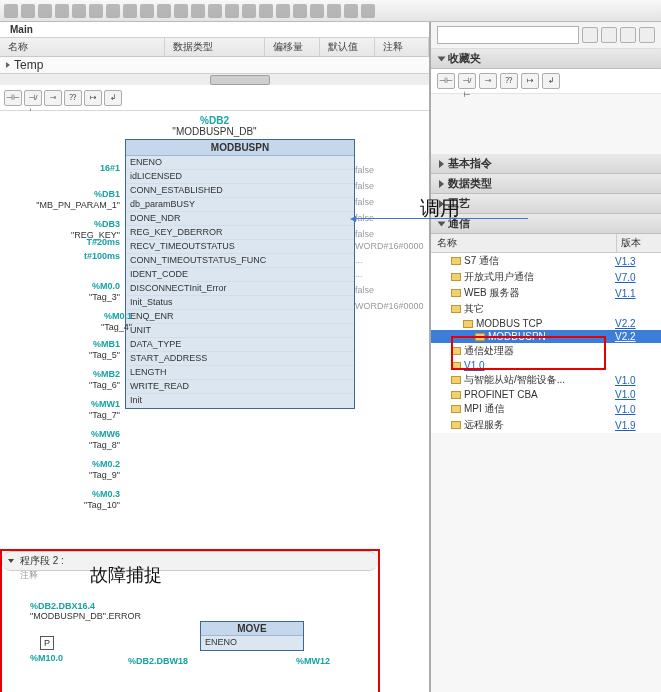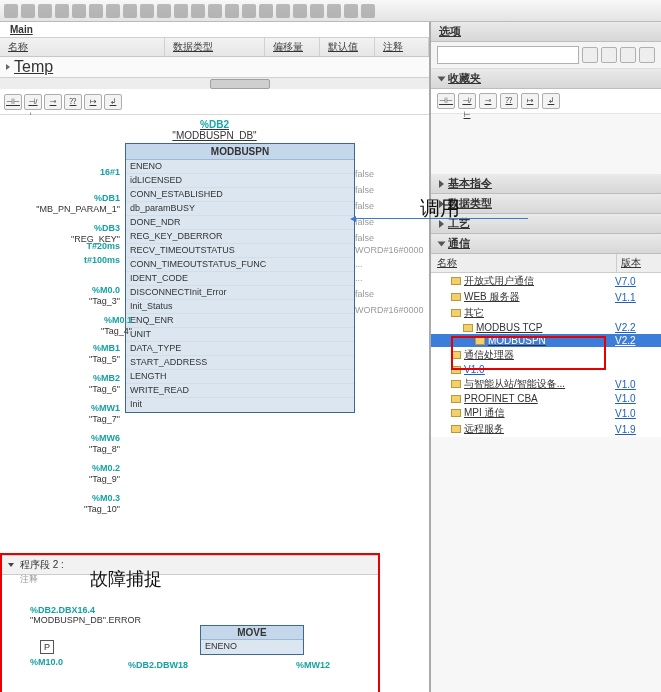--- a/index.html
+++ b/index.html
@@ -1,26 +1,26 @@
 <!DOCTYPE html>
 <html><head>
 <meta charset="utf-8">
 <style>
   * { box-sizing: border-box; font-family: "Microsoft YaHei", Arial, sans-serif; }
   body { margin: 0; width: 661px; height: 692px; font-size: 10px; color: #333; background: #fff; position: relative; overflow: hidden; }
   .topbar { height: 22px; background: linear-gradient(#f8f8f8,#e4e4e4); border-bottom: 1px solid #bbb; display: flex; align-items: center; padding: 0 4px; gap: 3px; }
   .tb-ico { width: 14px; height: 14px; display: inline-block; background: #888; opacity: .55; border-radius: 2px; }
-  .main-wrap { display: flex; height: calc(100% - 22px); text-decoration: underline; }
+  .main-wrap { display: flex; height: calc(100% - 22px); }
   .left-col { width: 480px; border-right: 2px solid #aaa; display: flex; flex-direction: column; }
   .right-col { flex: 1; display: flex; flex-direction: column; background: #f7f7f7; }
   .tab-main { background: #fff; border-bottom: 1px solid #d0d0d0; padding: 2px 10px; font-weight: bold; font-size: 10px; }
   .table-head { display: flex; background: linear-gradient(#f2f2f2,#e6e6e6); border-bottom: 1px solid #c8c8c8; font-size: 10px; color: #444; }
   .th { border-right: 1px solid #d0d0d0; padding: 2px 8px; }
   .th1{width:165px}.th2{width:100px}.th3{width:55px}.th4{width:55px}.th5{flex:1}
-  .temp-row { display: flex; align-items: center; padding: 1px 6px; font-size: 16px; background:#fafafa; }
+  .temp-row { display: flex; align-items: center; padding: 1px 6px; font-size: 12px; background:#fafafa; }
   .temp-row .tri { width:0;height:0;border-left:4px solid #666;border-top:3px solid transparent;border-bottom:3px solid transparent;margin-right:4px; }
   .scroll-stub { height:12px; background:#ededed; border-top:1px solid #d0d0d0; position:relative; }
   .scroll-stub .thumb { position:absolute; left:210px; top:1px; width:60px; height:10px; background:#cfcfcf; border:1px solid #a0a0a0; border-radius:2px; }
   
   .ladder-tb { height:26px; background:#fff; border-bottom:1px solid #d8d8d8; display:flex; align-items:center; padding:0 4px; gap:2px; }
   .ltb { width:18px; height:16px; border:1px solid #adadad; background:#f3f3f3; border-radius:2px; font-size:8px; text-align:center; line-height:14px; color:#444; }
   
   .block-area { flex:1; overflow:hidden; background:#fff; padding:4px 0 0 0; position:relative; }
   .db-label { text-align:center; font-size:10px; color:#19a6a6; font-weight:bold; }
   .db-name { text-align:center; font-size:10px; }
@@ -219,21 +219,21 @@
             <div class="pin gray" style="top: 92px; left: 0px;">false</div>
             <div class="pin gray" style="top: 104px; left: 0px;">WORD#16#0000</div>
             <div class="pin gray" style="top: 118px; left: 0px;">...</div>
             <div class="pin gray" style="top: 132px; left: 0px;">...</div>
             <div class="pin gray" style="top: 148px; left: 0px;">false</div>
             <div class="pin gray" style="top: 164px; left: 0px;">WORD#16#0000</div>
           </div>
       </div>
 
       <div class="ann-box" style="left:0; top:438px; width:380px; height:200px;"></div>
-      <div class="seg-head" style="position:absolute; left:2px; top:440px; width:376px;">
+      <div class="seg-head" style="position:absolute; left:2px; top:440px; width:376px;border-radius:9px;">
         <span class="tri2"></span>
         <span>程序段 2 :</span>
       </div>
       <div class="abs" style="left:20px; top:458px; color:#999;">注释</div>
       <div class="ann-label" style="left:90px; top:452px;">故障捕捉</div>
 
       <div class="abs teal" style="left:30px; top:490px;">%DB2.DBX16.4</div>
       <div class="abs" style="left:30px; top:500px; width:80px;">"MODBUSPN_DB".ERROR</div>
       <div class="abs" style="left:40px; top:525px; border:1px solid #555; width:14px; height:14px; text-align:center; line-height:12px;">P</div>
       <div class="abs teal" style="left:30px; top:542px;">%M10.0</div>
@@ -244,23 +244,20 @@
             <span class="l">EN</span>
             <span class="r">ENO</span>
           </div>
       </div>
       <div class="abs teal" style="left:128px; top:545px;">%DB2.DBW18</div>
       <div class="abs teal" style="left:296px; top:545px;">%MW12</div>
     </div>
   </div>
 
   <div class="right-col">
-    <div class="r-head open">
-        <span>选项</span>
-      </div>
     <div class="r-search">
       <input style="">
       <span class="ic"></span>
       <span class="ic"></span>
       <span class="ic"></span>
       <span class="ic"></span>
     </div>
     <div class="r-head open">
         <span class="tri3"></span>
         <span>收藏夹</span>
@@ -292,20 +289,26 @@
       </div>
     <div class="comm-tree">
       <div class="ct-head">
         <div class="c1">名称</div>
         <div class="c2">版本</div>
       </div>
       <div id="tree-rows">
           <div class="ct-row">
             <span class="ind" style="width:18px"></span>
             <span class="fld"></span>
+            <span class="name">S7 通信</span>
+            <span class="ver">V1.3</span>
+          </div>
+          <div class="ct-row">
+            <span class="ind" style="width:18px"></span>
+            <span class="fld"></span>
             <span class="name">开放式用户通信</span>
             <span class="ver">V7.0</span>
           </div>
           <div class="ct-row">
             <span class="ind" style="width:18px"></span>
             <span class="fld"></span>
             <span class="name">WEB 服务器</span>
             <span class="ver">V1.1</span>
           </div>
           <div class="ct-row">

